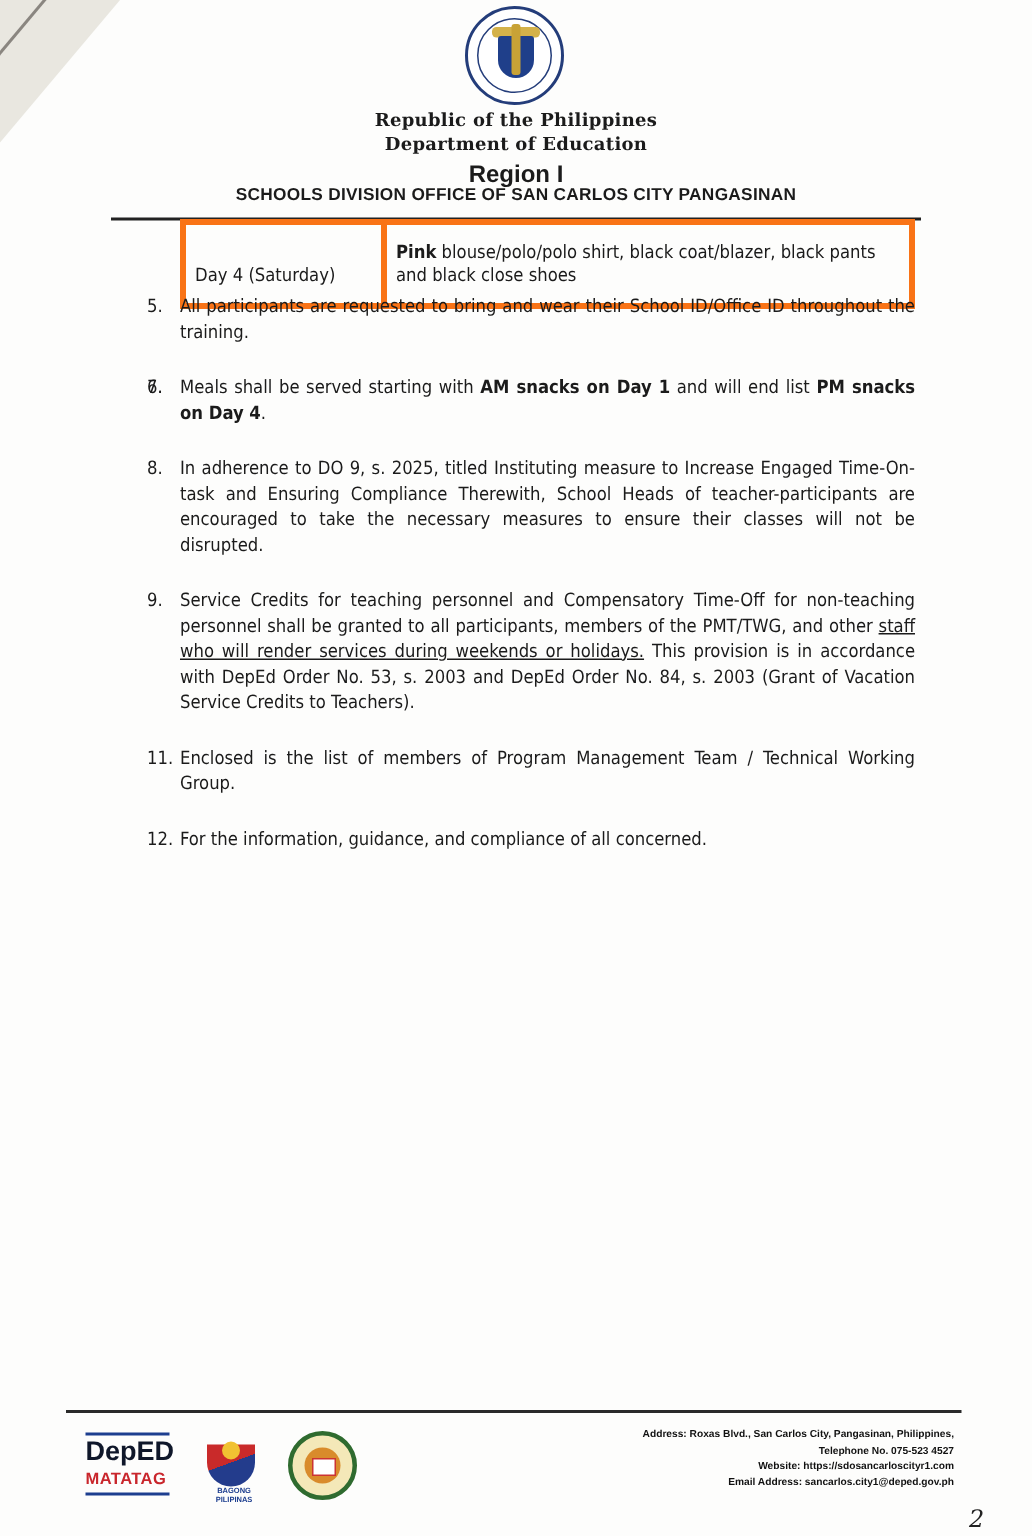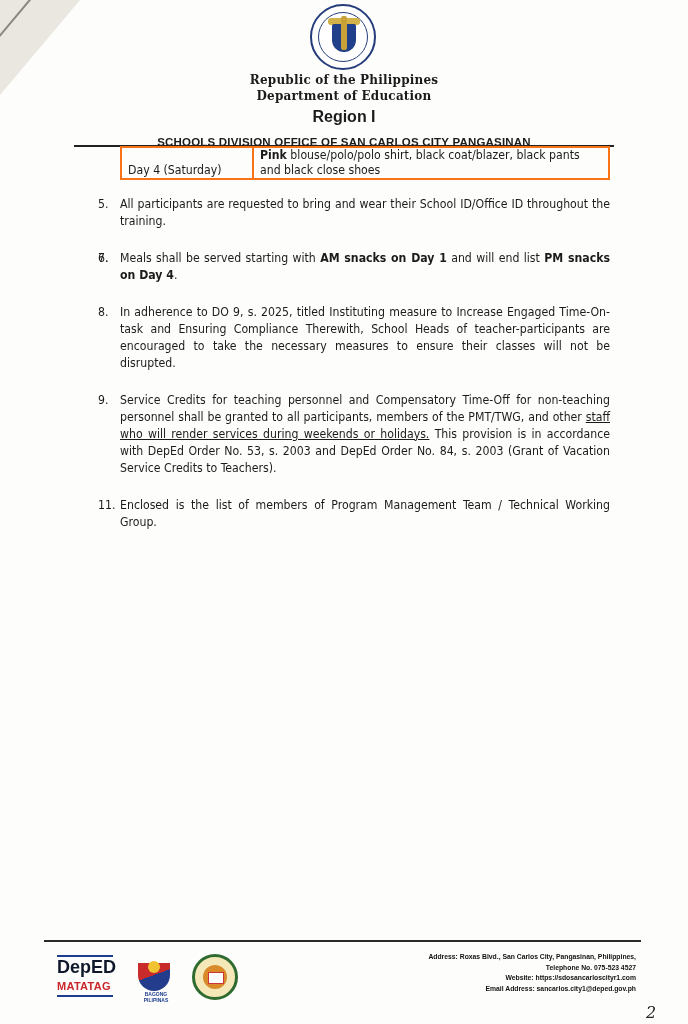--- a/index.html
+++ b/index.html
@@ -10,21 +10,21 @@
   .seal .ring{position:absolute;left:6px;top:6px;width:50px;height:50px;border-radius:50%;border:1px solid #243d7a;box-sizing:border-box;}
   .seal .shield{position:absolute;left:20px;top:18px;width:24px;height:28px;background:#1f3f8a;border-radius:2px 2px 12px 12px;}
   .seal .torch{position:absolute;left:29px;top:10px;width:6px;height:34px;background:#c8a236;border-radius:2px;}
   .seal .wing{position:absolute;left:16px;top:12px;width:32px;height:7px;background:#d4b24a;border-radius:3px;}
   .hdr{position:absolute;left:0;width:688px;text-align:center;}
   .gothic{font-family:"DejaVu Serif",serif;font-weight:bold;font-size:12px;letter-spacing:0.2px;}
   .region{font-size:16px;font-weight:bold;font-family:"Liberation Sans",sans-serif;}
   .office{font-size:11.5px;font-weight:bold;font-family:"Liberation Sans",sans-serif;letter-spacing:0.2px;}
   .rule{position:absolute;left:74px;top:145px;width:540px;height:2px;background:#222;}
   table.dress{position:absolute;left:120px;top:146px;width:490px;border-collapse:collapse;font-size:12.2px;font-family:"DejaVu Sans Condensed","DejaVu Sans",sans-serif;}
-  table.dress td{border:2px solid #f97316;padding:0 6px;vertical-align:bottom;line-height:15px;}
+  table.dress td{border:4px solid #f97316;padding:11px 6px;vertical-align:bottom;line-height:15px;}
   table.dress td.day{width:118px;}
   ol.items{position:absolute;left:98px;top:196px;width:512px;margin:0;padding:0;list-style:none;font-size:12.2px;line-height:17px;text-align:justify;}
   ol.items li{position:relative;padding-left:22px;}
   ol.items li .num{position:absolute;left:0;top:0;}
   b{font-weight:bold;}
   .u{text-decoration:underline;text-decoration-thickness:1px;}
   .frule{position:absolute;left:44px;top:940px;width:597px;height:2px;background:#2a2a2a;}
   .logo-deped{position:absolute;left:57px;top:955px;width:58px;height:45px;}
   .logo-deped .t{font-family:"Liberation Sans",sans-serif;font-weight:bold;color:#0f172a;font-size:18px;line-height:18px;position:absolute;left:0;top:3px;}
   .logo-deped .m{font-family:Liberation Sans, sans-serif;font-weight:bold;color:#c9262c;font-size:11px;position:absolute;left:0;top:25px;letter-spacing:0.3px;}
@@ -48,21 +48,21 @@
 <div class="seal">
   <div class="ring"></div>
     <div class="wing"></div>
     <div class="shield"></div>
     <div class="torch"></div>
 </div>
 
 <div class="hdr gothic" style="top:73px;">Republic of the Philippines</div>
 <div class="hdr gothic" style="top:89px;">Department of Education</div>
 <div class="hdr region" style="top:108px;">Region I</div>
-<div class="hdr office" style="top:136px;">SCHOOLS DIVISION OFFICE OF SAN CARLOS CITY PANGASINAN</div>
+<div class="hdr office" style="top:124px;">SCHOOLS DIVISION OFFICE OF SAN CARLOS CITY PANGASINAN</div>
 <div class="rule"></div>
 
 <table class="dress">
   <tbody>
       <tr>
     <td class="day">Day 4 (Saturday)</td>
     <td><b>Pink</b><span> blouse/polo/polo shirt, black coat/blazer, black pants and black close shoes</span></td>
   </tr>
 </tbody>
   </table>
@@ -84,20 +84,24 @@
     <span>In adherence to DO 9, s. 2025, titled Instituting measure to Increase Engaged Time-On-task and Ensuring Compliance Therewith, School Heads of teacher-participants are encouraged to take the necessary measures to ensure their classes will not be disrupted.</span>
   </li>
   <li style="margin-bottom:20px;">
     <span class="num">9.</span>
     <span>Service Credits for teaching personnel and Compensatory Time-Off for non-teaching personnel shall be granted to all participants, members of the PMT/TWG, and other </span><span class="u">staff who will render services during weekends or holidays.</span><span> This provision is in accordance with DepEd Order No. 53, s. 2003 and DepEd Order No. 84, s. 2003 (Grant of Vacation Service Credits to Teachers).</span>
   </li>
   <li style="margin-bottom:20px;">
     <span class="num">11.</span>
     <span>Enclosed is the list of members of Program Management Team / Technical Working Group.</span>
   </li>
+  <li>
+    <span class="num">12.</span>
+    <span>For the information, guidance, and compliance of all concerned.</span>
+  </li>
 </ol>
 
 <div class="frule"></div>
 
 <div class="logo-deped">
   <div class="bar" style="top:0;"></div>
   <div class="t">DepED</div>
   <div class="m">MATATAG</div>
   <div class="bar" style="top:40px;"></div>
 </div>

